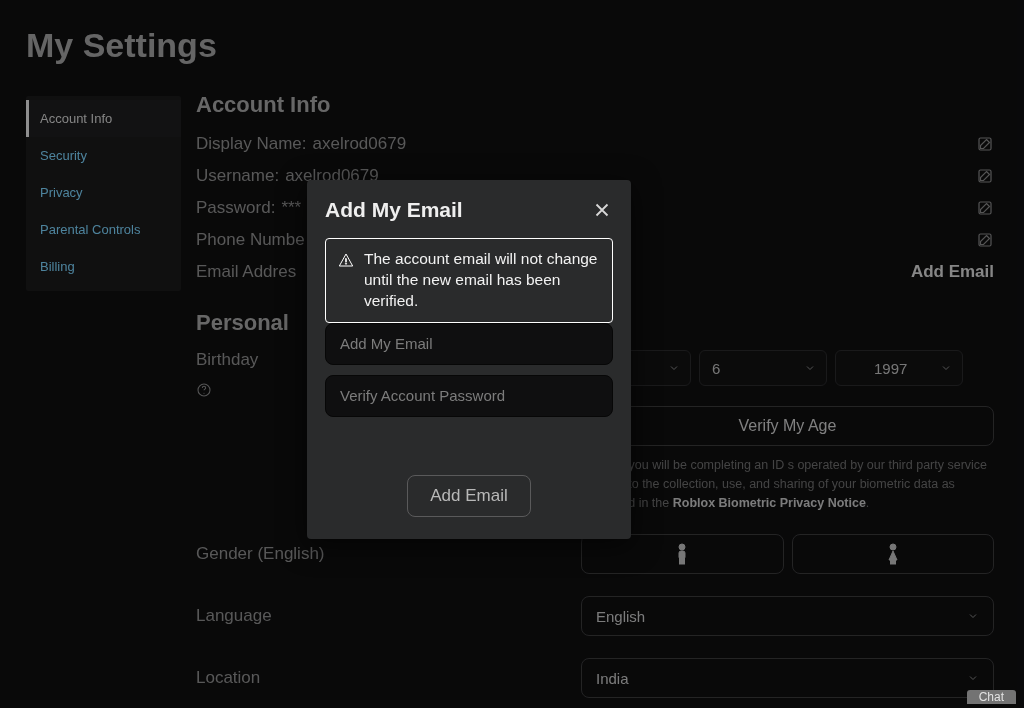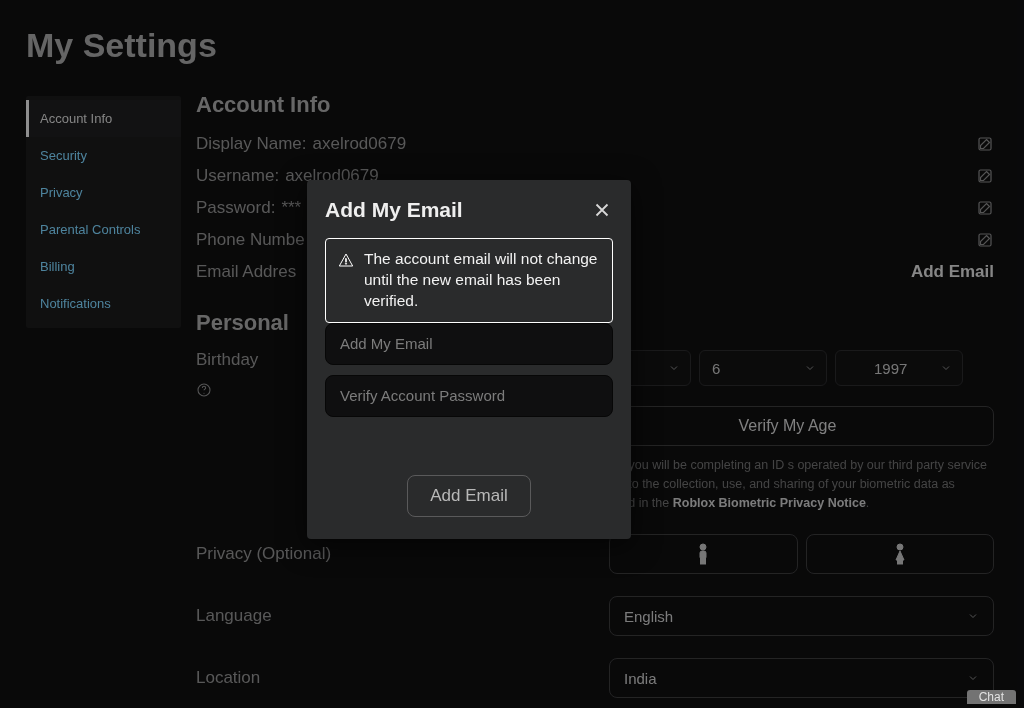--- a/index.html
+++ b/index.html
@@ -153,21 +153,21 @@
   .kv-row {
     display: flex;
     align-items: center;
     margin-top: 22px;
   }
   .kv-row .kv-label {
     width: 385px;
     font-size: 17px;
     color: #8f8f8f;
   }
-  .kv-row .kv-control { flex: 1; margin-left: 28px; }
+  .kv-row .kv-control { flex: 1; }
 
   .gender-toggle {
     display: flex;
     gap: 8px;
   }
   .gender-btn {
     flex: 1;
     height: 40px;
     border: 1px solid #3a3a3b;
     border-radius: 8px;
@@ -284,21 +284,20 @@
 <body>
 
 <div class="page-title">My Settings</div>
 
 <nav class="sidebar">
   <div class="sidebar-item active">Account Info</div>
   <div class="sidebar-item">Security</div>
   <div class="sidebar-item">Privacy</div>
   <div class="sidebar-item">Parental Controls</div>
   <div class="sidebar-item">Billing</div>
-  <div class="sidebar-item">Notifications</div>
 </nav>
 
 <main class="main">
 
   <div class="section-heading">Account Info</div>
 
   <div class="info-row">
     <span class="label">Display Name:</span>
     <span class="value">axelrod0679</span>
     <span class="spacer"></span>
@@ -377,21 +376,21 @@
       </div>
       <button class="verify-age-btn">Verify My Age</button>
       <div class="verify-caption">
         <span>My Age' you will be completing an ID s operated by our third party service consent to the collection, use, and sharing of your biometric data as described in the </span>
         <strong>Roblox Biometric Privacy Notice</strong><span>.</span>
       </div>
     </div>
   </div>
 
   <div class="kv-row">
-    <div class="kv-label">Privacy (Optional)</div>
+    <div class="kv-label">Gender (English)</div>
     <div class="kv-control">
       <div class="gender-toggle">
         <button class="gender-btn">
           <svg width="14" height="22" viewBox="0 0 14 22">
               <circle cx="7" cy="4" r="3" fill="#c0c0c0"></circle>
               <rect x="4" y="8" width="6" height="8" rx="2" fill="#c0c0c0"></rect>
               <rect x="4.5" y="15" width="2" height="6" fill="#c0c0c0"></rect>
               <rect x="7.5" y="15" width="2" height="6" fill="#c0c0c0"></rect>
             </svg>
         </button>

